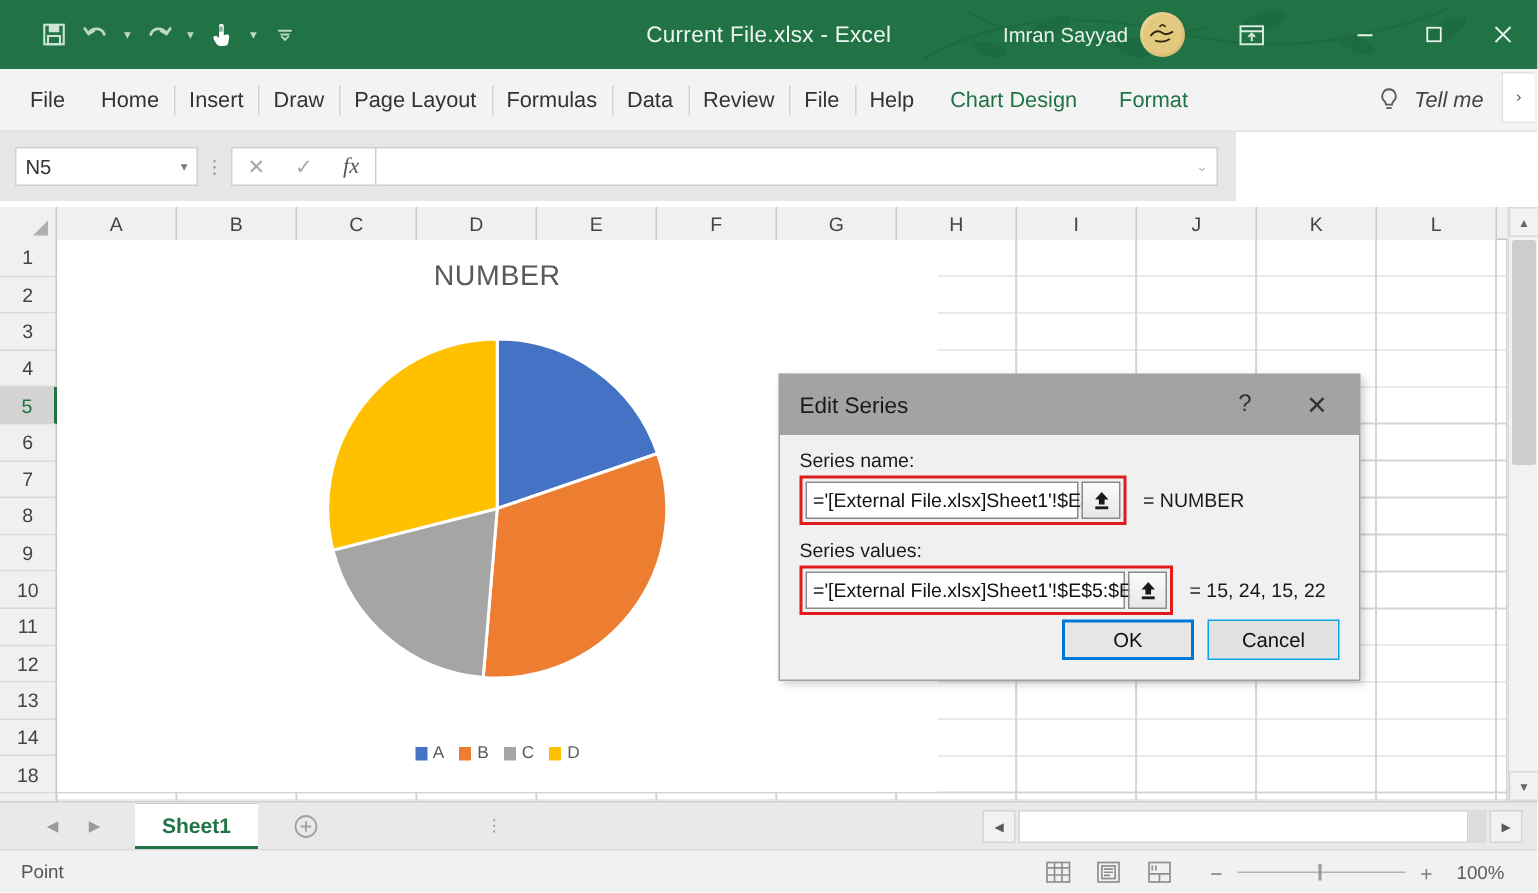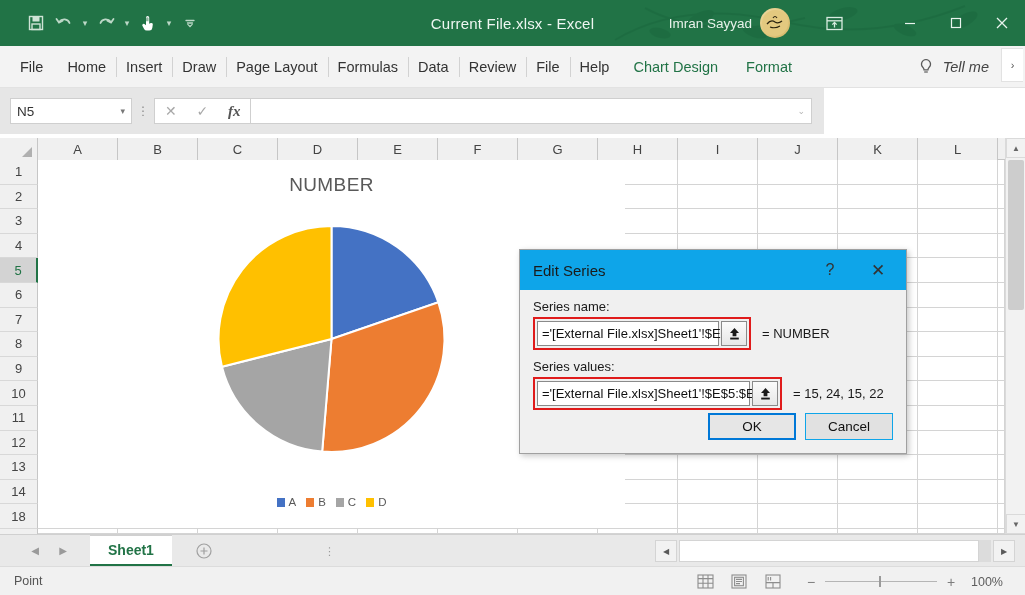--- a/index.html
+++ b/index.html
@@ -104,21 +104,21 @@
     width: 22px; height: 26px; display: flex; align-items: center; justify-content: center;
     color: #8a8a8a; font-size: 12px; letter-spacing: 0;
   }
   .fbar-grip span { line-height: 3px; }
   .fbtns {
     width: 96px; height: 26px; background: #fff; border: 1px solid #cfcfcf; border-right: none;
     display: flex; align-items: center; justify-content: space-around;
     color: #a8a8a8;
   }
   .fbtn { width: 28px; text-align: center; font-size: 14px; }
-  .fbtn.fx { color: #555; font-style: italic; font-family: "Liberation Serif", serif; font-size: 15px; font-weight: bold; }
+  .fbtn.fx { color: #555; font-style: italic; font-family: "Liberation Serif", serif; font-size: 15px; }
   .fbox {
     height: 26px; background: #fff; border: 1px solid #cfcfcf; flex: 1; margin-right: 12px;
     display: flex; align-items: center; padding: 0 6px; font-size: 13.5px; color: #222;
     position: relative;
   }
   .fbox .fb-caret { position: absolute; right: 6px; color: #b5b5b5; font-size: 9px; }
 
   
   .gridwrap { position: absolute; left: 0; top: 138px; width: 1025px; height: 396px; background: #fff; }
   .colhdr {
@@ -224,21 +224,21 @@
   .zoom-knob { position: absolute; left: 54px; top: -5px; width: 2px; height: 11px; background: #9a9a9a; }
   .zoom-pct { font-size: 12.5px; color: #5d5d5d; width: 42px; text-align: left; }
 
   
   .dialog {
     position: absolute; left: 519px; top: 249px; width: 388px; height: 205px;
     background: #f0f0f0; border: 1px solid #a0a0a0;
     box-shadow: 2px 2px 6px rgba(0,0,0,.22);
   }
   .dlg-title {
-    height: 40px; background: #0ea5e9; display: flex; align-items: center; padding-left: 13px;
+    height: 40px; background: #a3a3a3; display: flex; align-items: center; padding-left: 13px;
     font-size: 15px; color: #1a1a1a; position: relative;
   }
   .dlg-help {
     position: absolute; right: 62px; top: 0; height: 40px; width: 28px;
     display: flex; align-items: center; justify-content: center; font-size: 16px; color: #333;
   }
   .dlg-close {
     position: absolute; right: 6px; top: 0; height: 40px; width: 44px;
     display: flex; align-items: center; justify-content: center; font-size: 17px; color: #333;
   }

